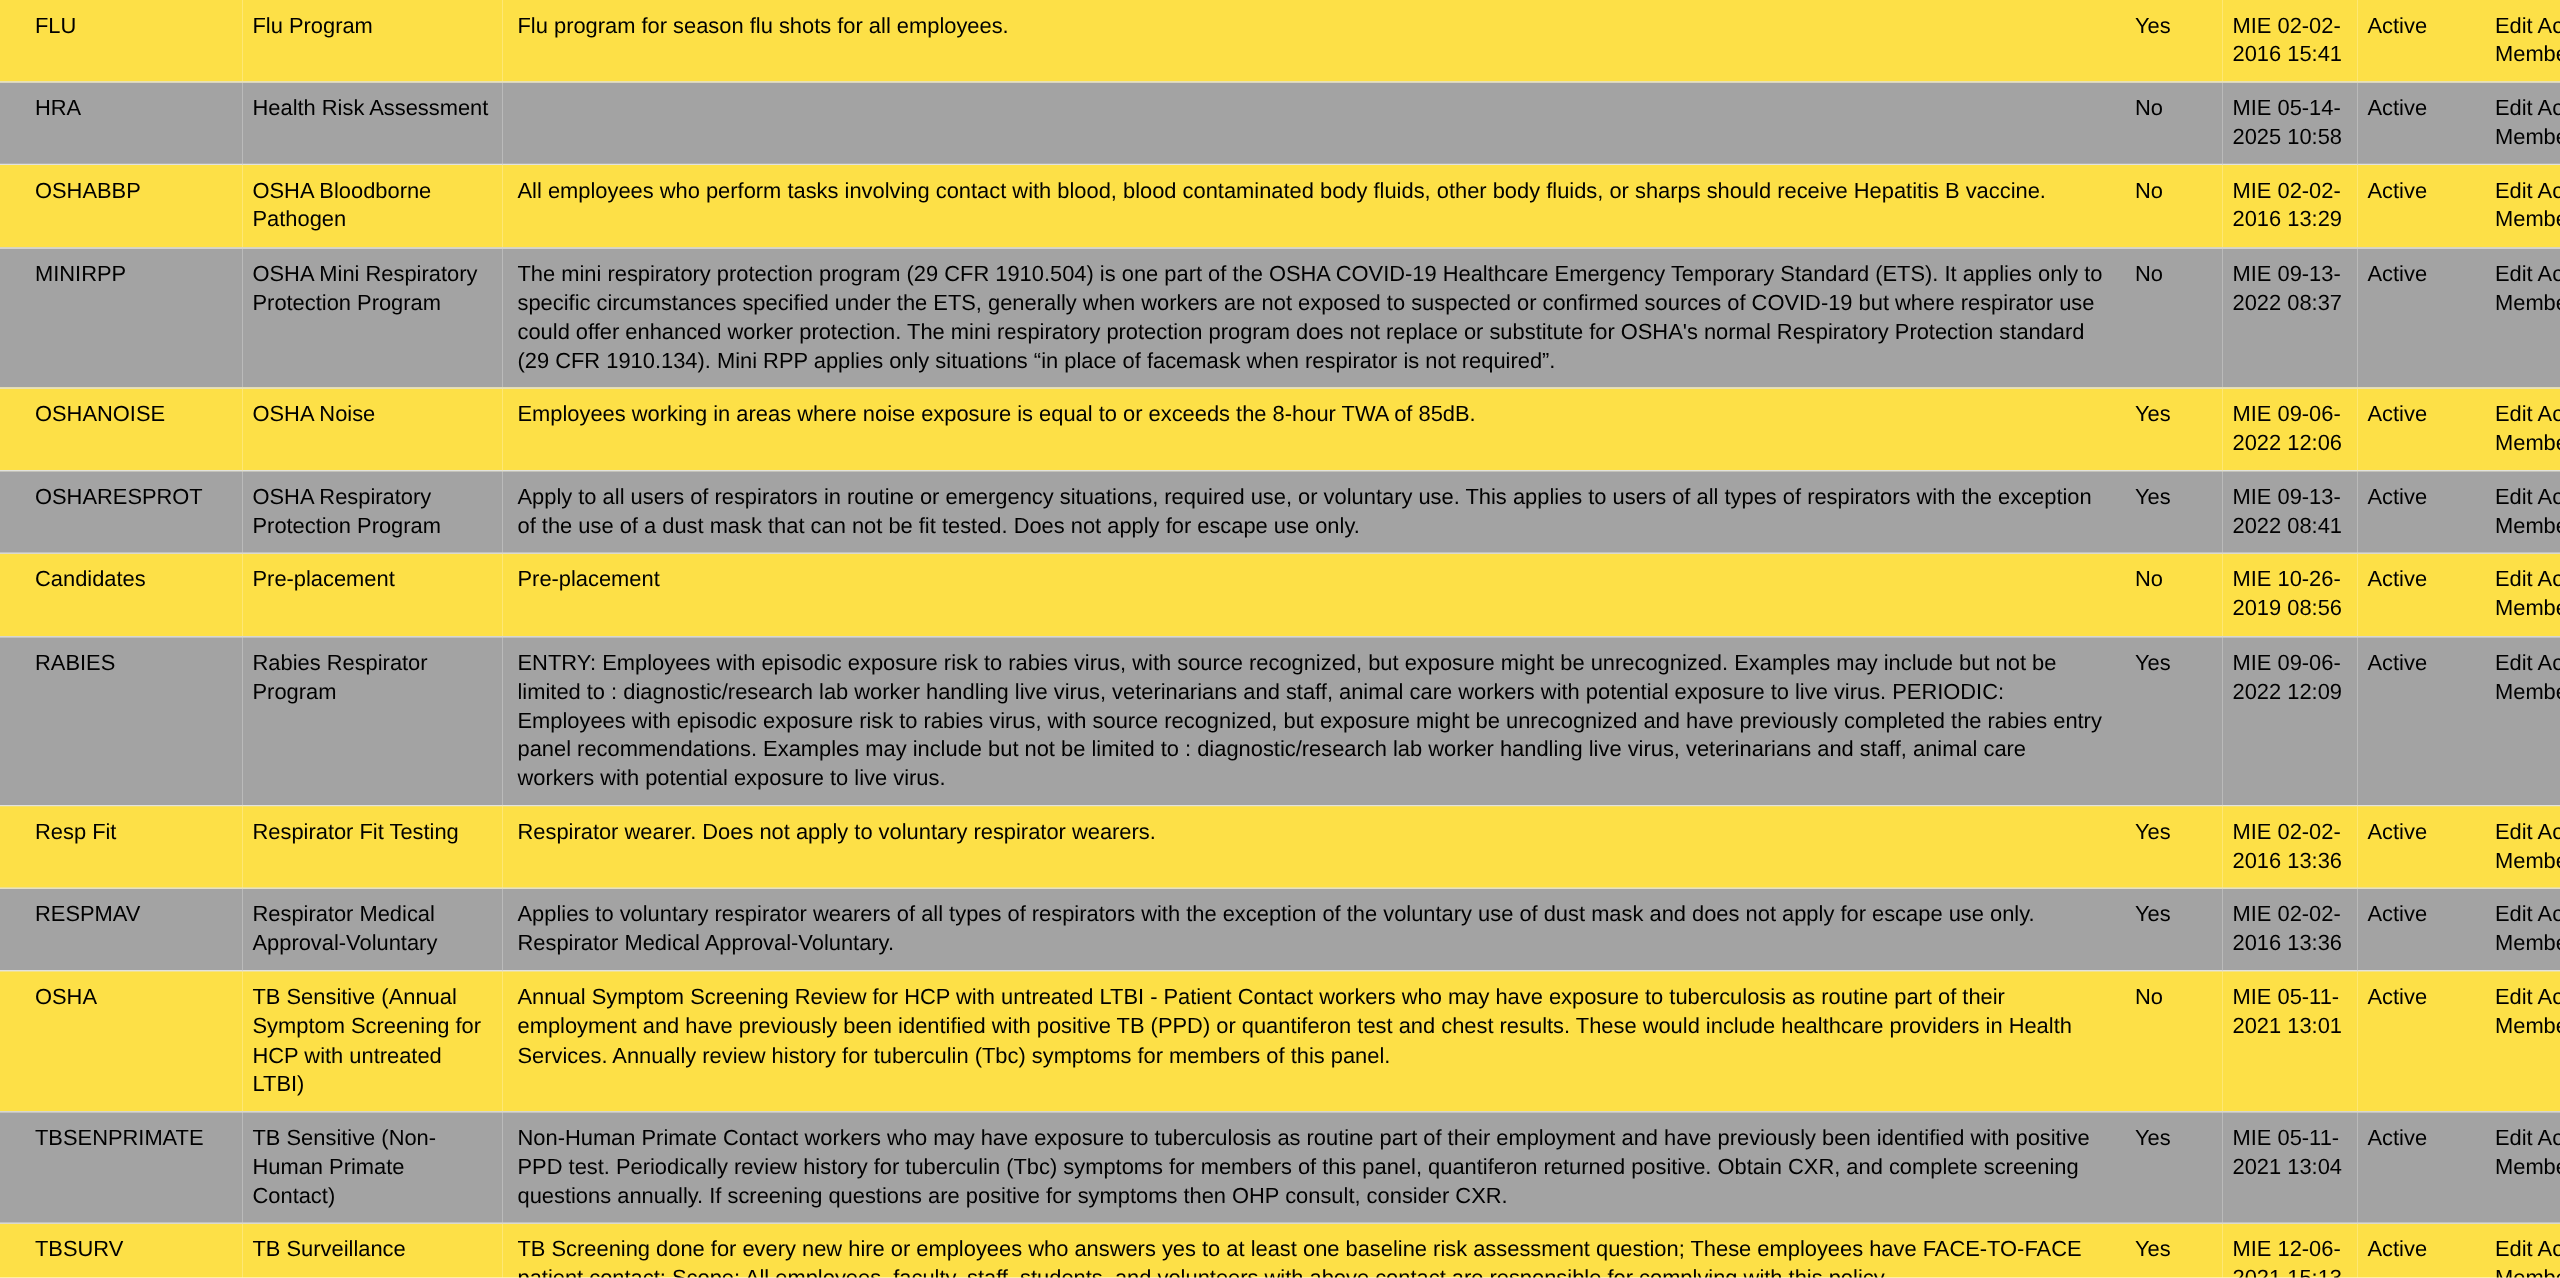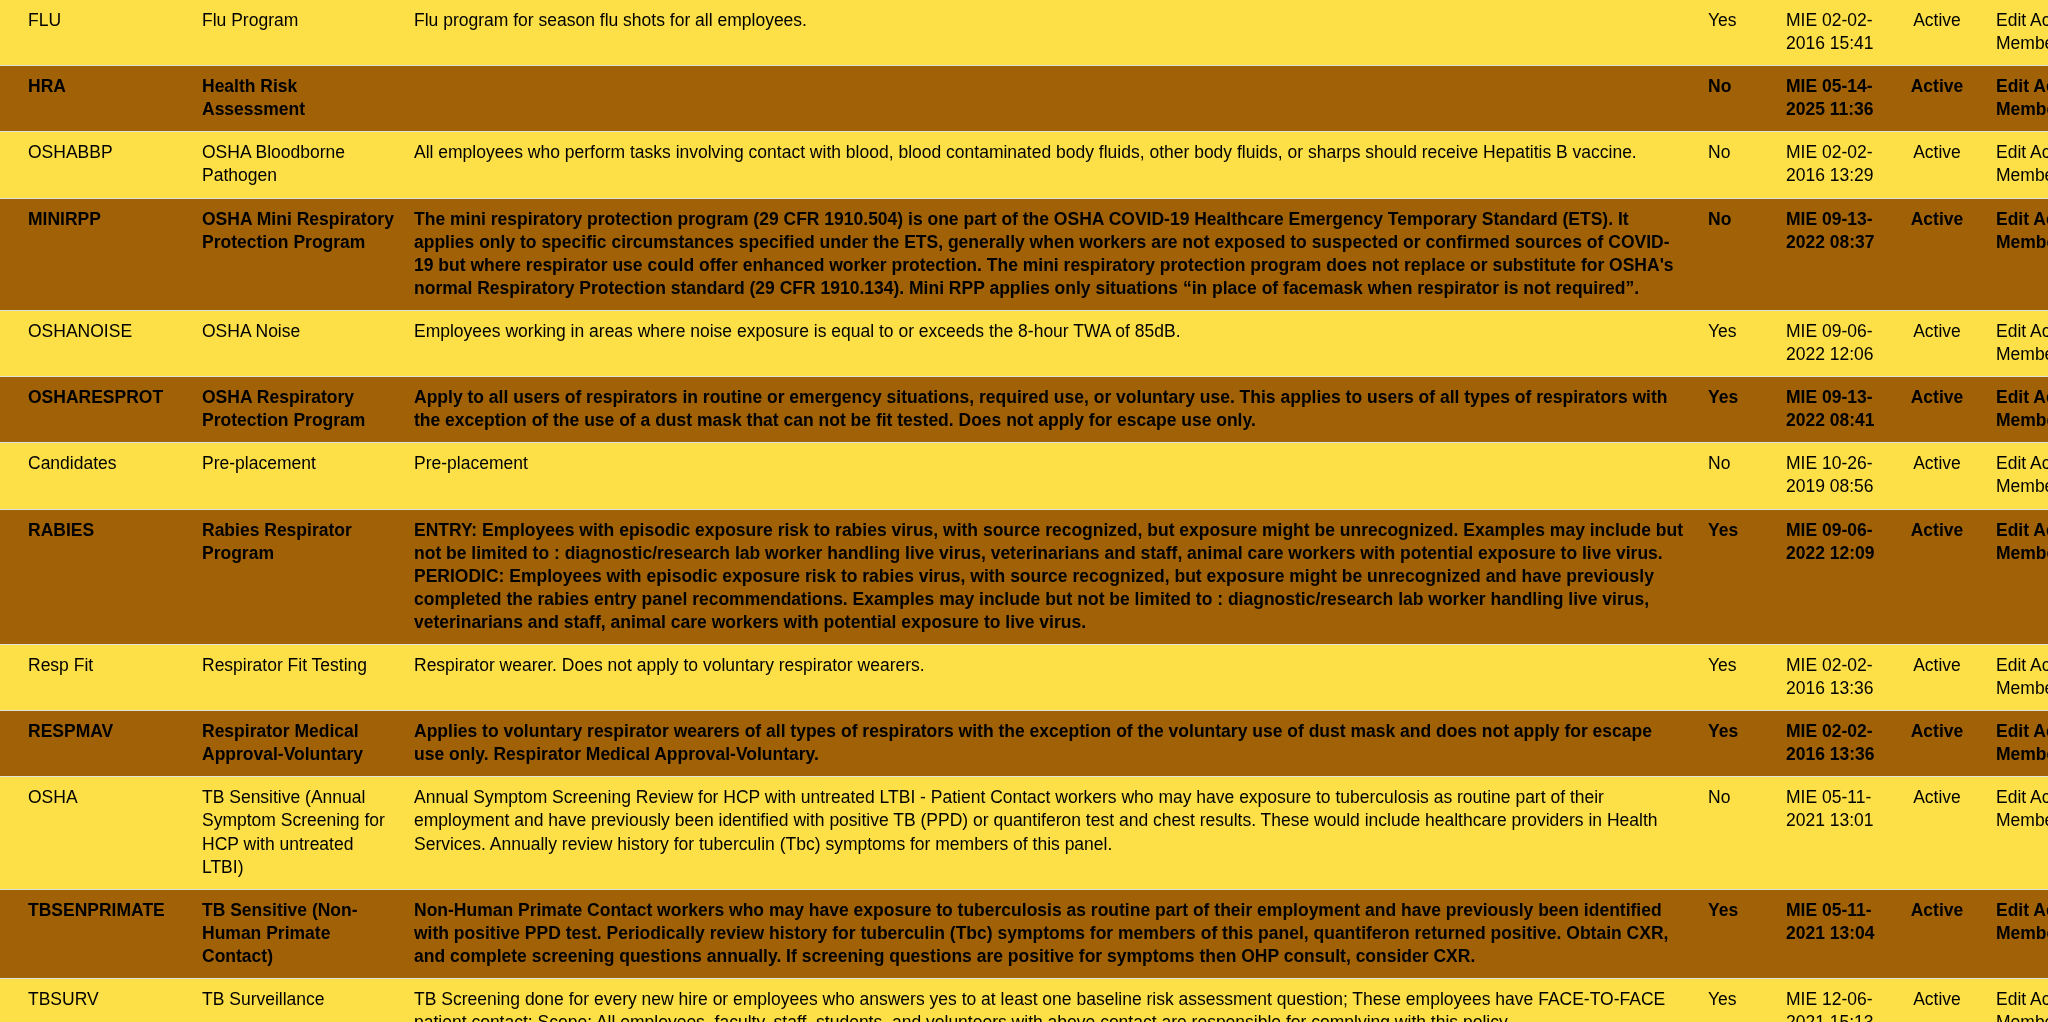--- a/index.html
+++ b/index.html
@@ -26,32 +26,31 @@
     border-collapse: collapse;
     table-layout: fixed;
   }
   table.panels td {
     vertical-align: top;
     padding: 9px 8px 10px 8px;
     line-height: 1.32;
     border-bottom: 1px solid #e2e2dc;
   }
   tr.alt td {
-    background: #a16207;
-    font-weight: bold;
+    background: #a3a3a3;
   }
   tr.plain td {
     background: #fde047;
   }
   .col-code    { width: 158px; padding-left: 28px !important; }
   .col-name    { width: 192px; margin-left: 48px; }
   .col-desc    { width: 1272px; }
   .col-req     { width: 62px; }
   .col-mod     { width: 92px; }
-  .col-status  { width: 86px; text-align: center; }
+  .col-status  { width: 86px; }
   .col-actions { width: 136px; padding-right: 20px !important; }
 
   .col-desc { padding-left: 12px !important; padding-right: 14px !important; }
 
   .actions-cell a {
     color: #000000;
     text-decoration: none;
     display: block;
     white-space: nowrap;
   }
@@ -76,21 +75,21 @@
           <a href="#">Edit Actions</a>
           <a href="#">Membership</a>
         </td>
       </tr>
 
       <tr class="alt">
         <td class="col-code">HRA</td>
         <td class="col-name">Health Risk Assessment</td>
         <td class="col-desc"></td>
         <td class="col-req">No</td>
-        <td class="col-mod mod-date">MIE 05-14-2025 11:36</td>
+        <td class="col-mod mod-date">MIE 05-14-2025 10:58</td>
         <td class="col-status">Active</td>
         <td class="col-actions actions-cell">
           <a href="#">Edit Actions</a>
           <a href="#">Membership</a>
         </td>
       </tr>
 
       <tr class="plain">
         <td class="col-code">OSHABBP</td>
         <td class="col-name">OSHA Bloodborne Pathogen</td>

